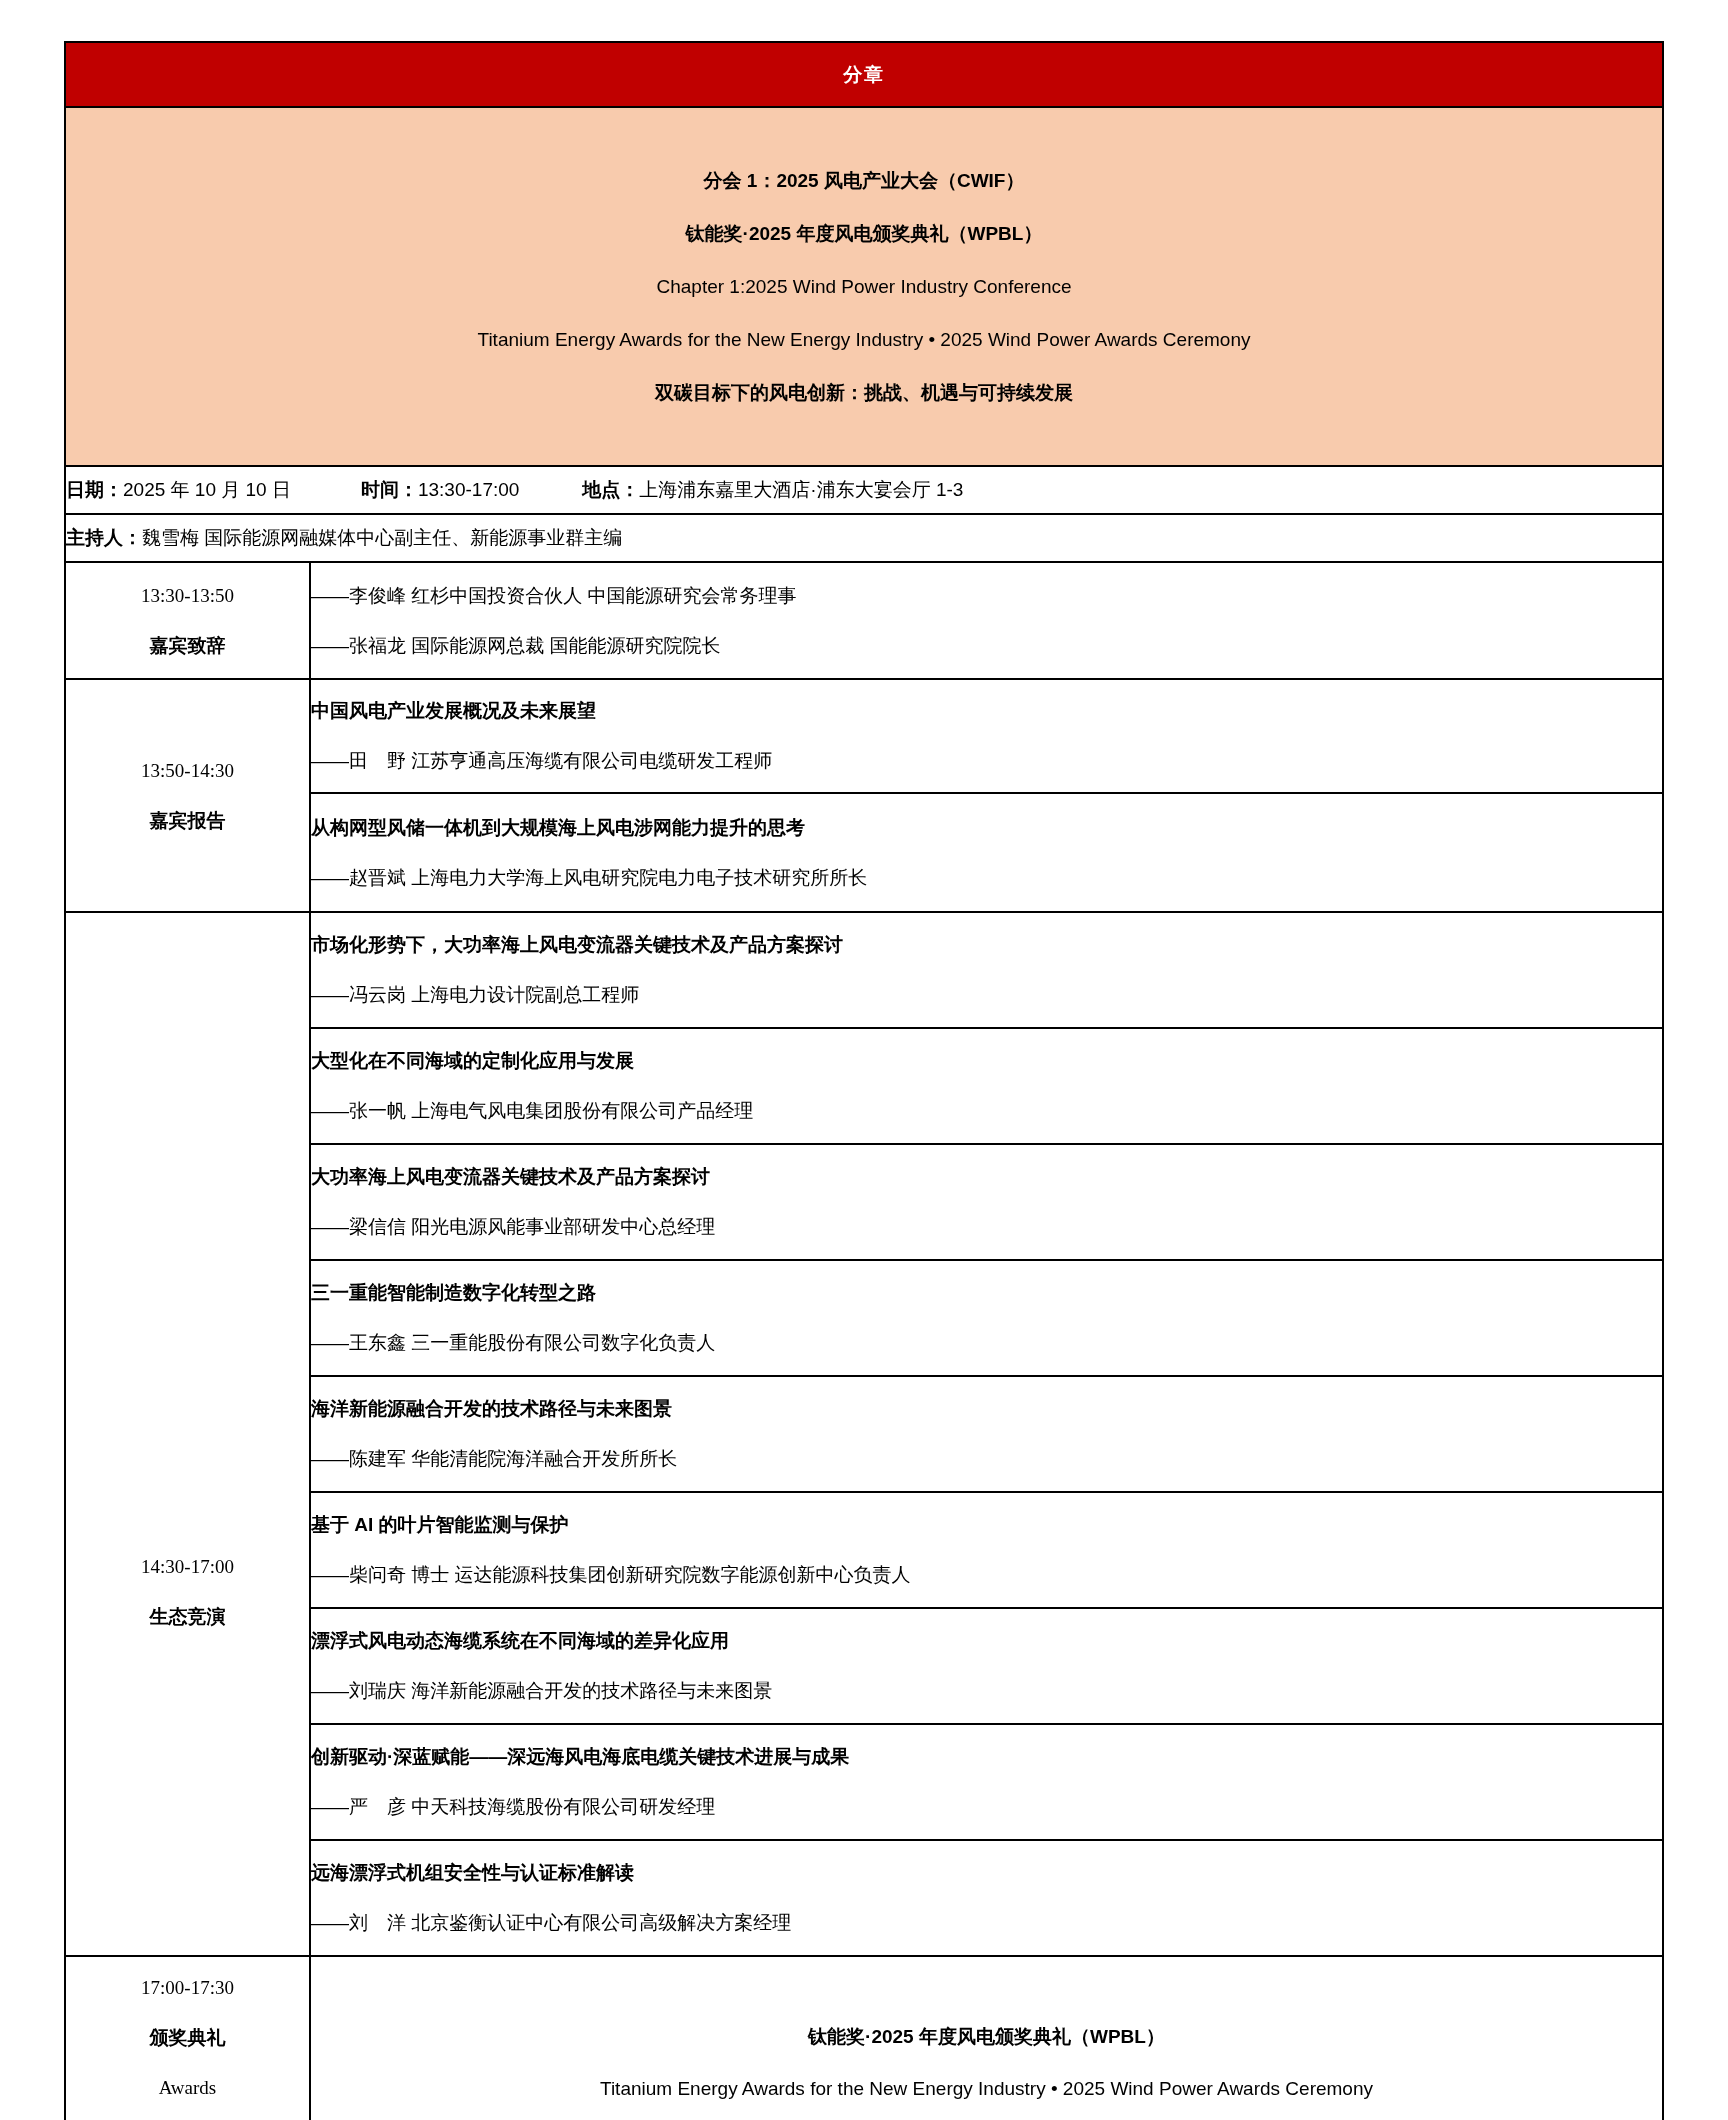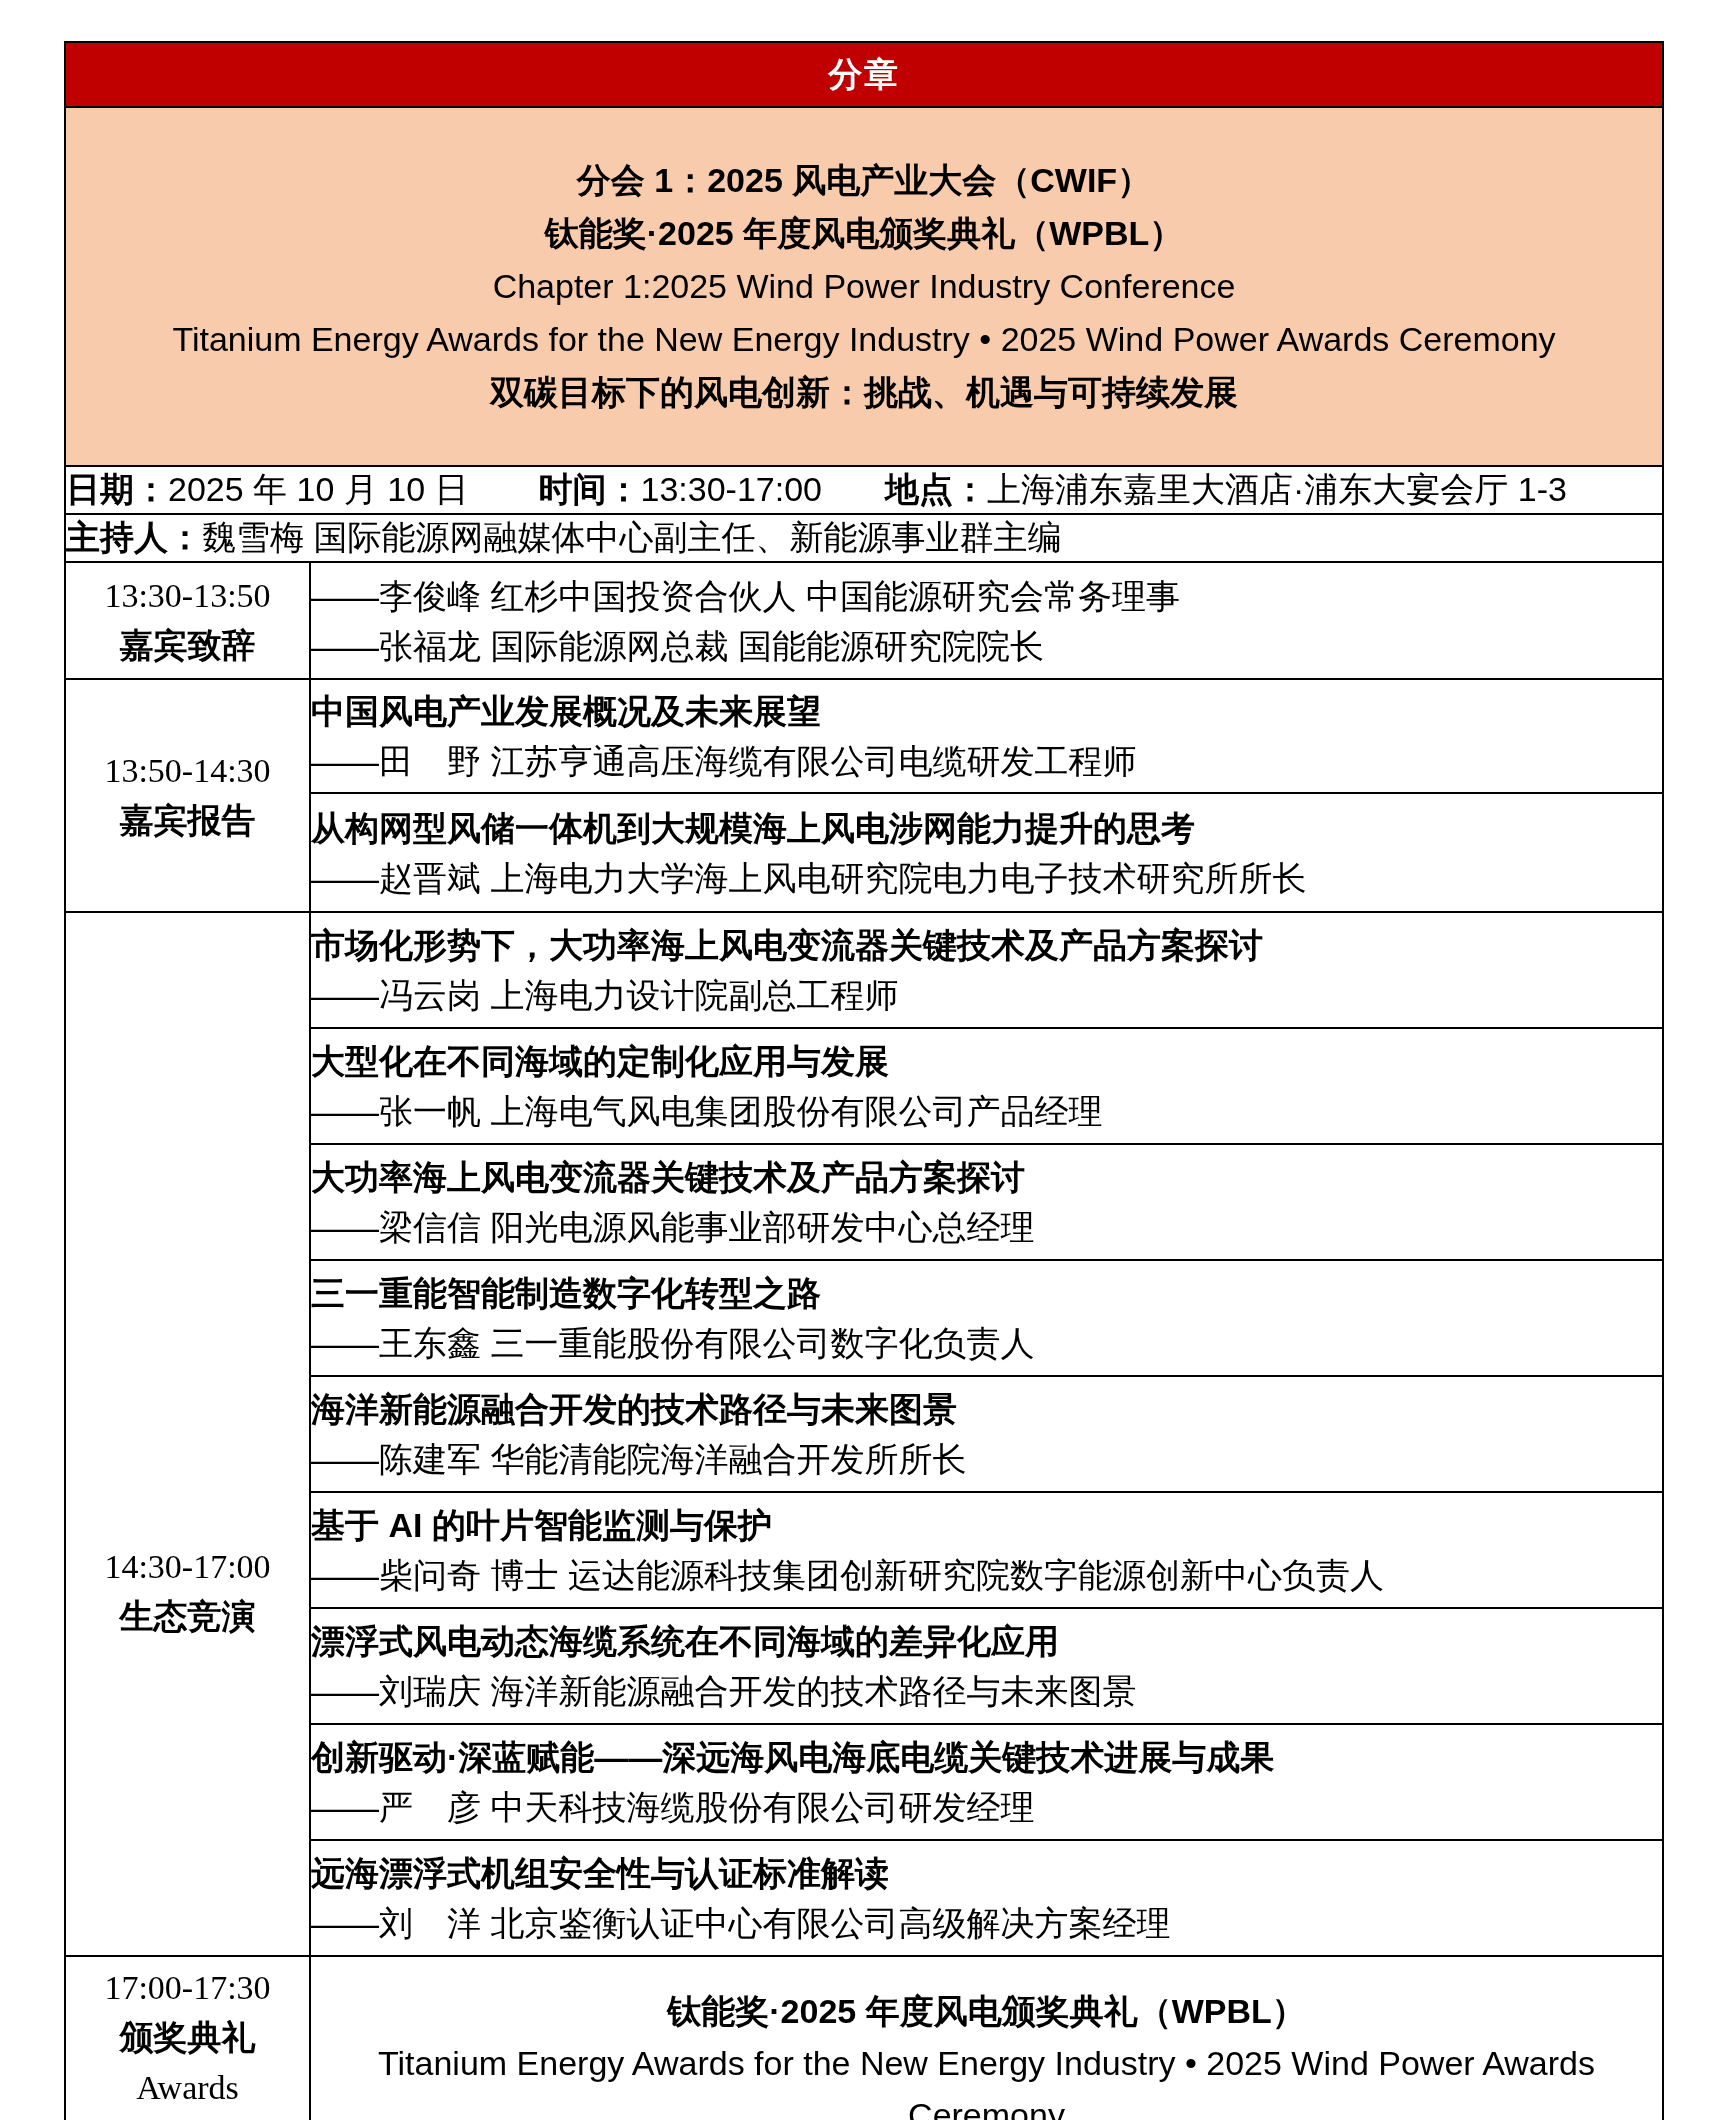--- a/index.html
+++ b/index.html
@@ -9,21 +9,21 @@
     color:#000;
     -webkit-font-smoothing:antialiased;
   }
   .sheet{position:absolute;left:0;top:0;width:1728px;height:2121px;background:#fff;}
   table.agenda{
     position:absolute;left:64px;top:41px;width:1600px;
     border-collapse:collapse;table-layout:fixed;
   }
   table.agenda td{
     border:2.7px solid #000;
-    font-size:34px;
+    font-size:19px;
     vertical-align:middle;
     padding:0;
     overflow:hidden;
   }
   
   .h72{height:65px}.h308{height:359px}.h68{height:48px}.h75{height:48px}
   .h130{height:117px}.h127{height:114px}.h132{height:119px}.h129{height:116px}.h238{height:214px}
 
   td.chapter{
     background:#c00000;color:#ffffff;text-align:center;

